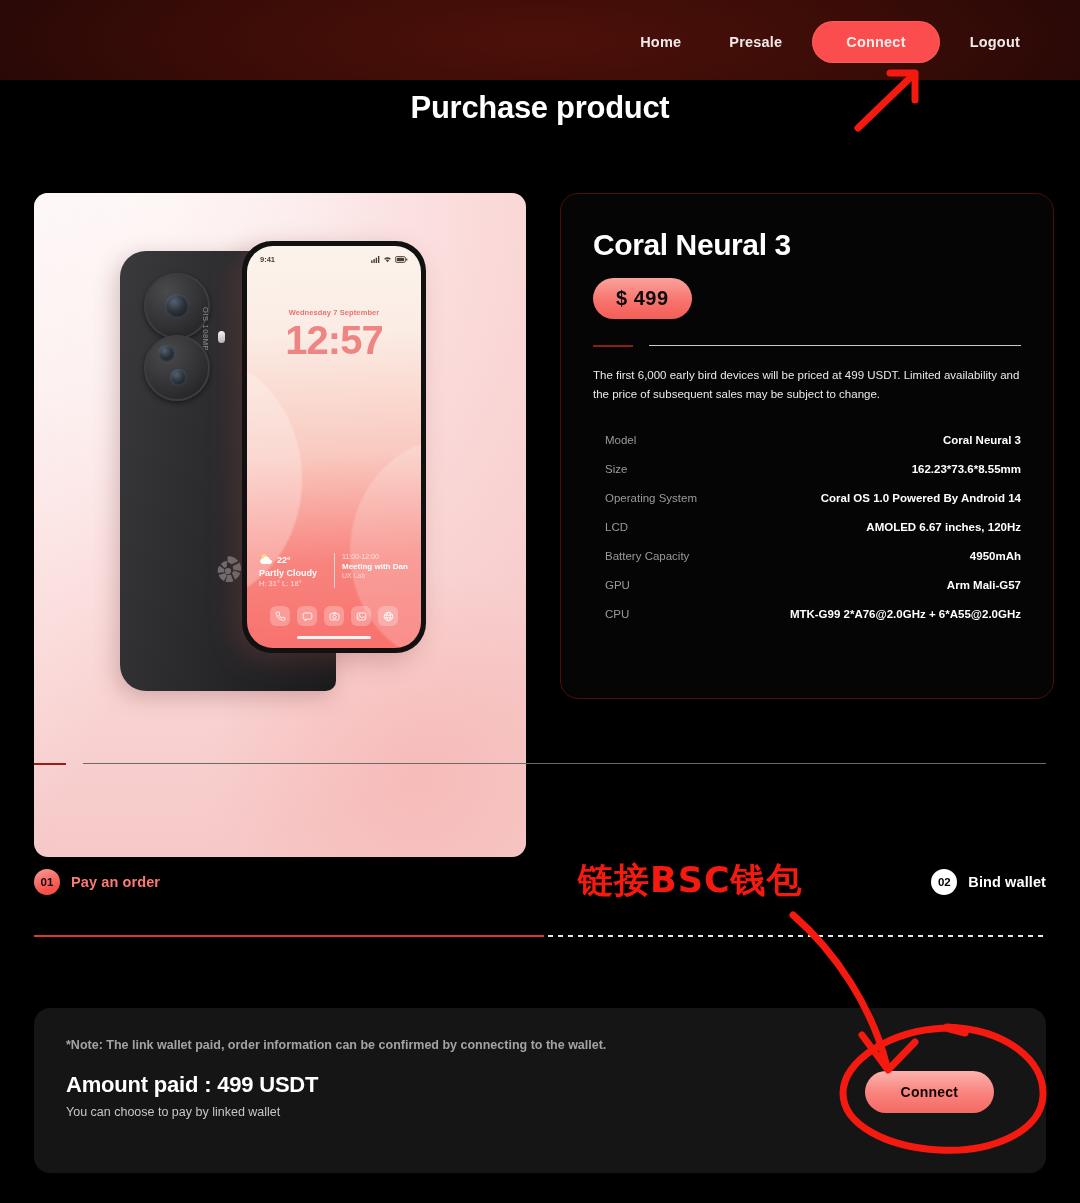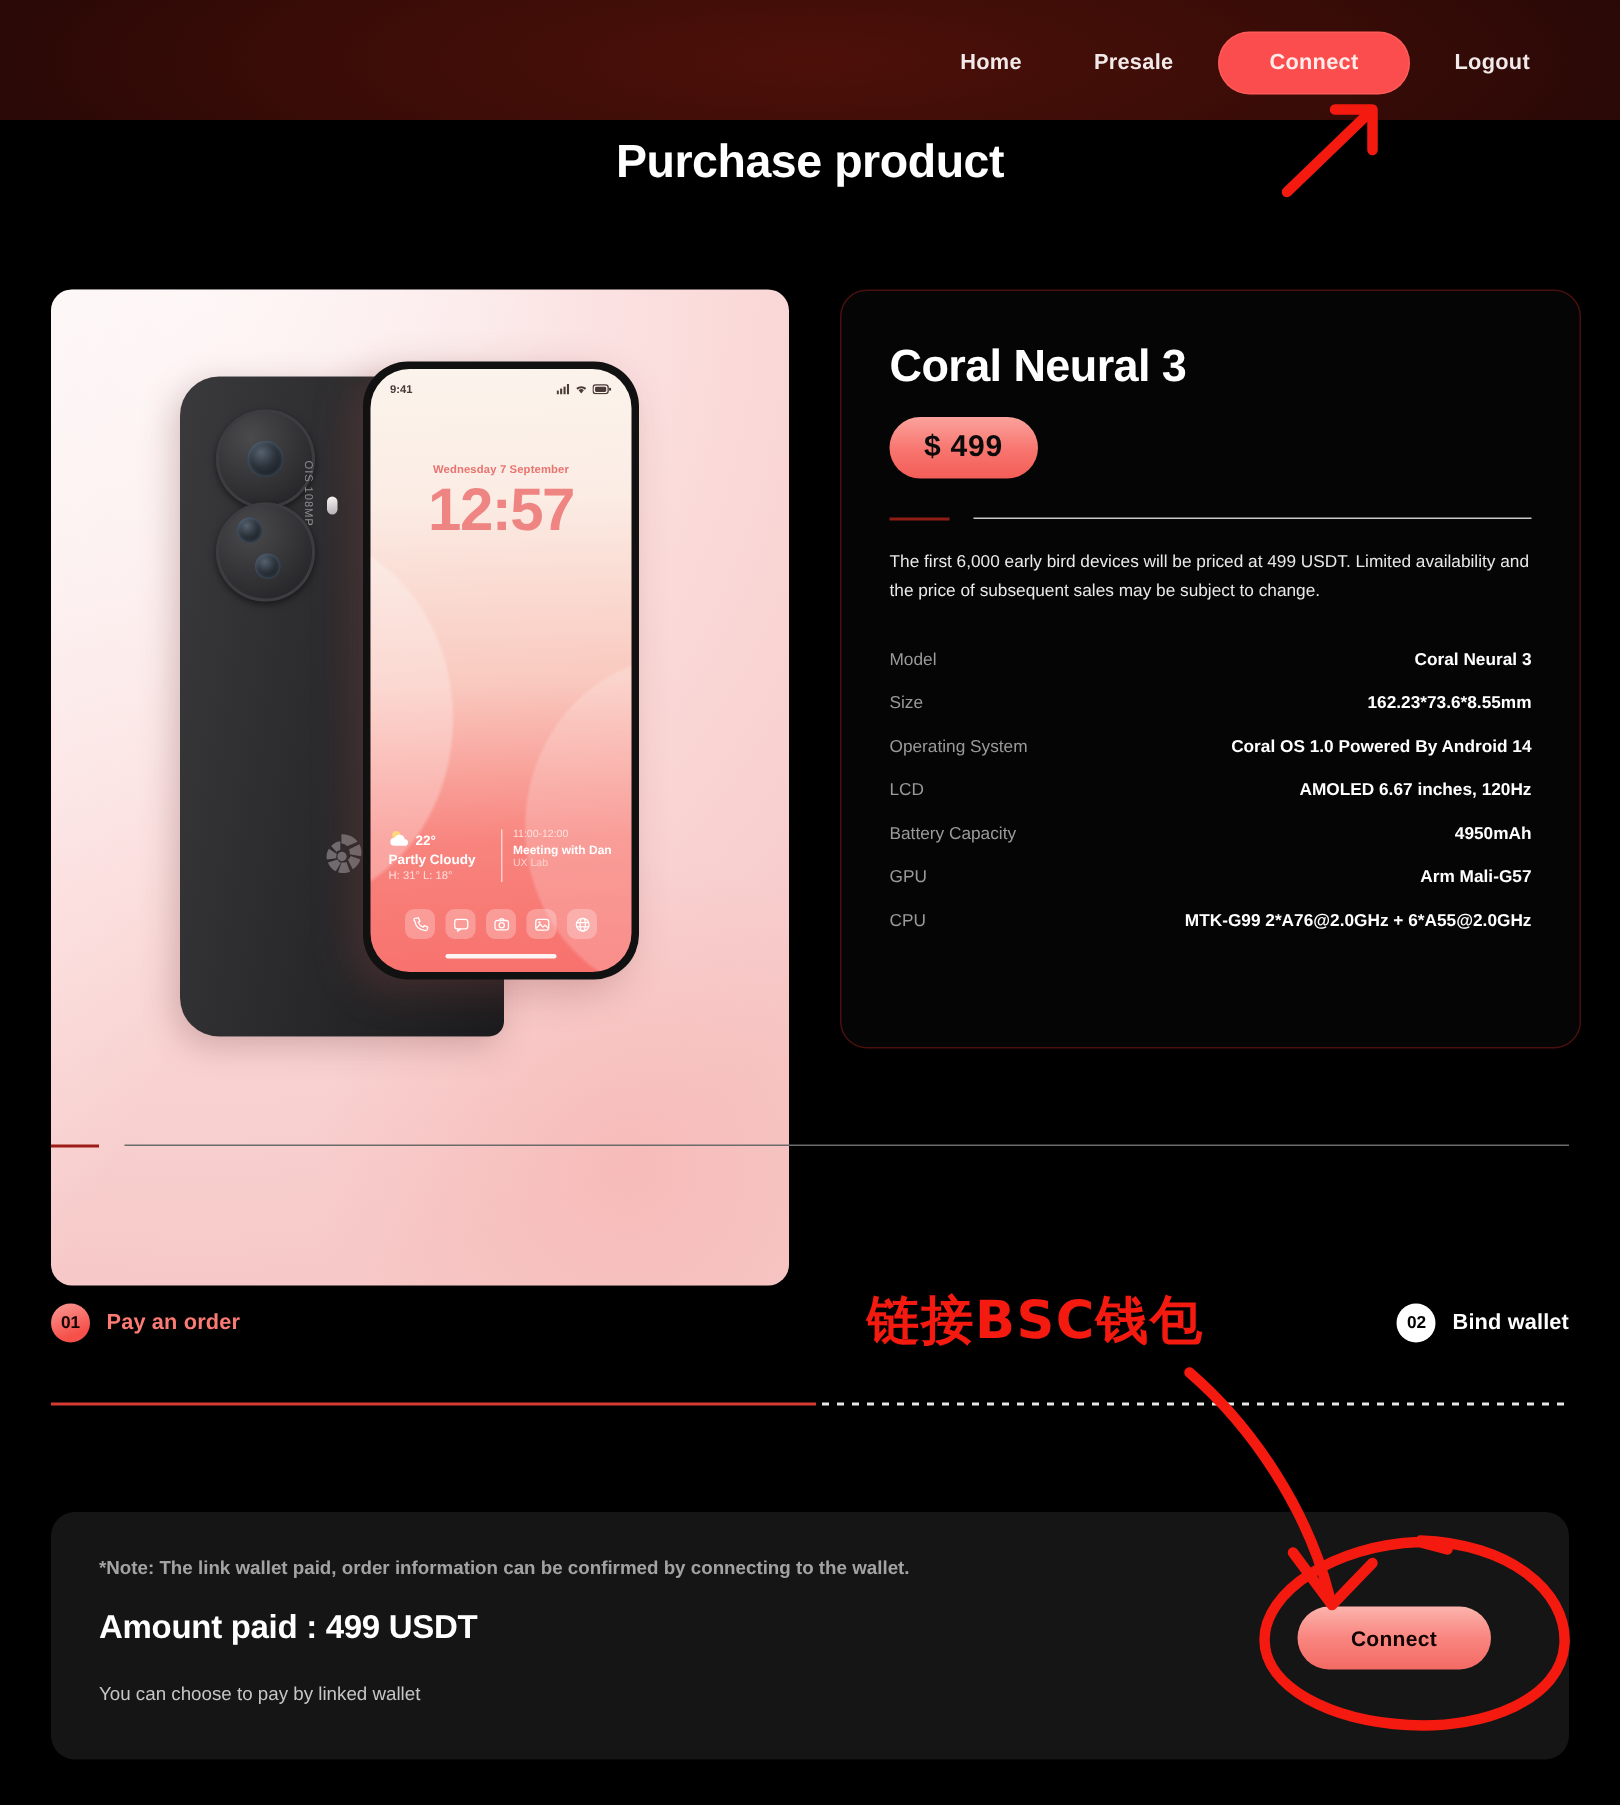--- a/index.html
+++ b/index.html
@@ -170,21 +170,21 @@
   .spec-divider { position:relative; height:1px; margin:26px 0 0 0; }
   .spec-divider .d-red { position:absolute; left:0; top:0; width:40px; height:1.5px; background:#8e1d16; }
   .spec-divider .d-grey { position:absolute; left:56px; right:0; top:0; height:1px; background:#c9c9c9; }
   .spec-desc {
     margin-top:20px; font-size:11.5px; line-height:1.62; color:#e9e9e9; font-weight:400;
     max-width:466px;
   }
   .spec-list { margin-top:22px; }
   .spec-item {
     display:flex; justify-content:space-between; align-items:baseline;
-    padding:8.5px 0; font-size:11.5px;
+    padding:8.5px 0; font-size:11.5px;margin-left:12px;
   }
   .spec-k { color:#9a9a9a; }
   .spec-v { color:#fff; font-weight:700; text-align:right; }
 
   
   .mid-divider { position:absolute; top:763px; left:0; width:1080px; height:2px; }
   .mid-divider .m-red { position:absolute; left:34px; top:0; width:32px; height:2px; background:#9e1c16; }
   .mid-divider .m-grey { position:absolute; left:83px; right:34px; top:0; height:1px; background:#6b6b6b; }
 
   
@@ -210,21 +210,21 @@
     background-image: repeating-linear-gradient(to right,#e6e6e6 0 5px, rgba(0,0,0,0) 5px 10px);
   }
 
   
   .pay-card {
     position:absolute; left:34px; top:1008px; width:1012px; height:165px;
     background:#151515; border-radius:16px; padding:30px 32px;
   }
   .pay-note { font-size:12.5px; color:#a3a3a3; font-weight:700; }
   .pay-amount { margin-top:20px; font-size:22px; font-weight:800; color:#fff; letter-spacing:-0.2px; }
-  .pay-sub { margin-top:24px; font-size:12.5px; color:#c6c6c6; }
+  .pay-sub { margin-top:7px; font-size:12.5px; color:#c6c6c6; }
   .pay-btn {
     position:absolute; right:52px; top:63px;
     background: linear-gradient(180deg,#fcb3ad 0%, #f9857f 50%, #f46a64 100%);
     color:#120303; font-size:14px; font-weight:800; letter-spacing:.2px;
     border:none; border-radius:22px; padding:0 36px; height:42px; cursor:pointer;
   }
 
   
   .annot { position:absolute; left:0; top:0; width:1080px; height:1203px; pointer-events:none; z-index:40; }
   .annot-cn {

